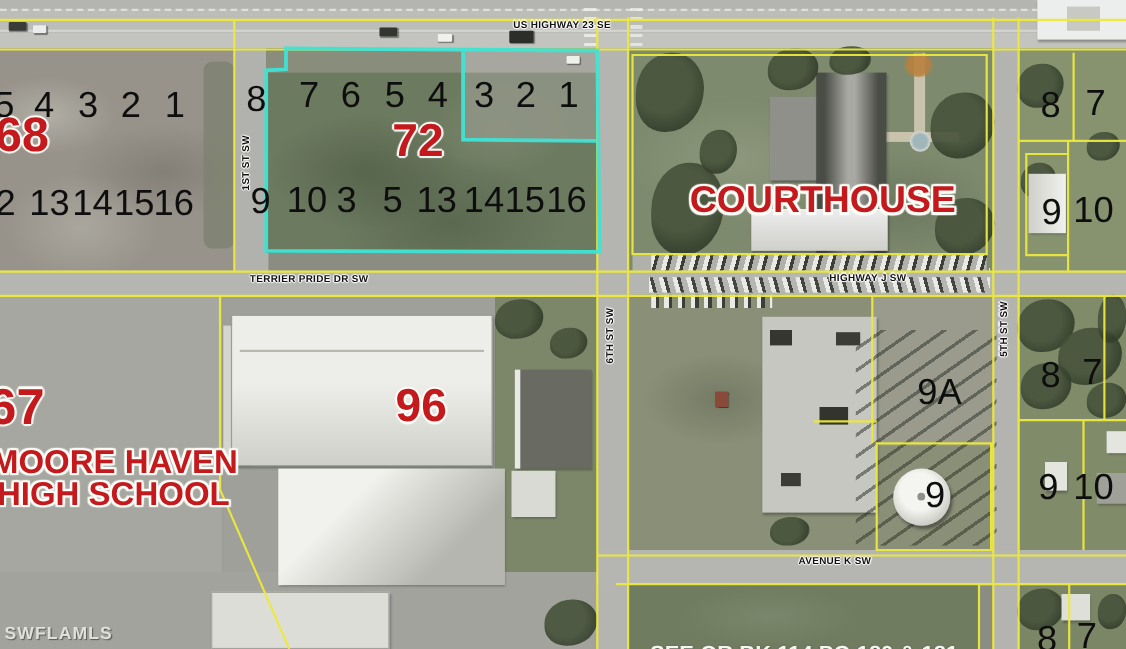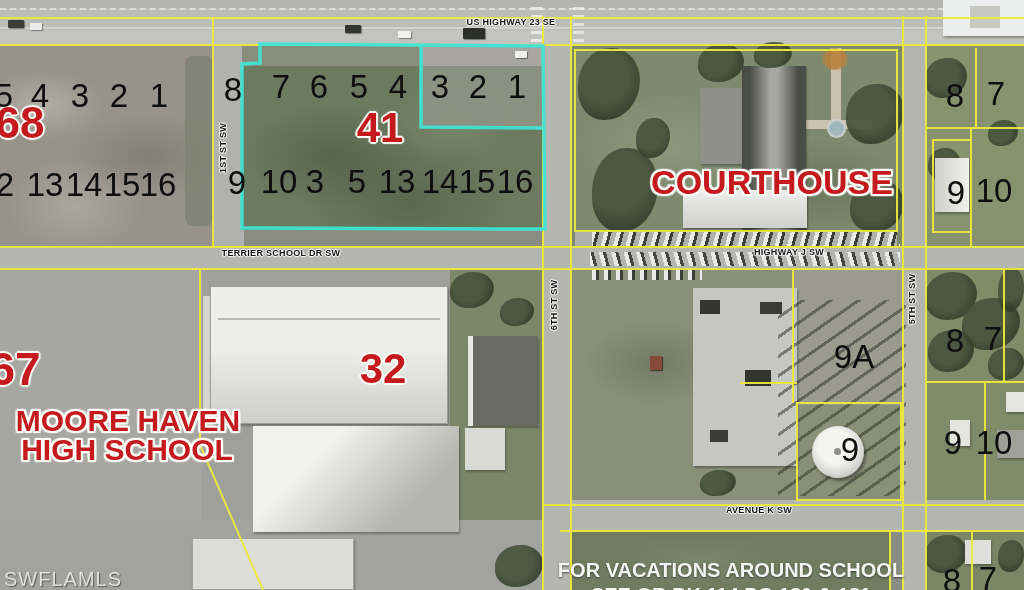--- a/index.html
+++ b/index.html
@@ -21,24 +21,24 @@
   .street-label.vert{transform:translate(-50%,-50%) rotate(-90deg);}
   .lot-num{font-size:33px;font-weight:500;color:#0e0e0e;transform:translate(-50%,-50%);
     white-space:nowrap;line-height:1;}
   .red-label{font-weight:700;color:var(--label-red,#c41a1e);transform:translate(-50%,-50%);
     line-height:1;white-space:nowrap;
     text-shadow:-2px 0 1px #fdfdf8,2px 0 1px #fdfdf8,0 -2px 1px #fdfdf8,0 2px 1px #fdfdf8,
                 -1px -1px 1px #fdfdf8,1px 1px 1px #fdfdf8,1px -1px 1px #fdfdf8,-1px 1px 1px #fdfdf8;}
   .big-red{font-weight:700;color:var(--label-red,#c41a1e);transform:translate(-50%,-50%);
     line-height:1.05;white-space:nowrap;text-align:right;
     text-shadow:-2px 0 1px #fdfdf8,2px 0 1px #fdfdf8,0 -2px 1px #fdfdf8,0 2px 1px #fdfdf8,
-                -2px -2px 1px #fdfdf8,2px 2px 1px #fdfdf8,2px -2px 1px #fdfdf8,-2px 2px 1px #fdfdf8;margin-left:24px;}
+                -2px -2px 1px #fdfdf8,2px 2px 1px #fdfdf8,2px -2px 1px #fdfdf8,-2px 2px 1px #fdfdf8;}
   .white-note{font-size:20px;font-weight:700;color:#f5f6f1;transform:translate(-50%,-50%);
     white-space:nowrap;text-shadow:0 1px 2px rgba(40,40,40,.7);}
-  .watermark{font-size:20px;font-weight:400;color:rgba(232,233,226,.92);
+  .watermark{font-size:16px;font-weight:700;color:rgba(232,233,226,.92);
     text-shadow:1px 1px 1px rgba(50,50,50,.65);letter-spacing:1px;}
   svg.lines{left:0;top:0;pointer-events:none;}
 </style>
 </head>
 <body>
 
 <div id="map">
 
   <div class="ground" style="left:0;top:0;width:1024px;height:44px;background:linear-gradient(180deg,#b4b5b0 0 8px,#bcbdb8 8px 30px,#c3c4bf 30px 44px);"></div>
   <div class="ground" style="left:0;top:8px;width:1024px;height:0;border-top:2px dashed #e6e6e0;opacity:.85;"></div>
@@ -171,39 +171,38 @@
       M933,140 H971 V232 H933 Z
       M797,403 H901 V500 H797 Z"></path>
   </svg>
 
   <svg class="lines" width="1024" height="590" viewBox="0 0 1024 590">
     <path fill="none" stroke="var(--highlight,#3fe3d4)" stroke-width="3.5" opacity="0.95" d="M260,44 L543,46 L545,229 L242,228 L242,64 L260,63 Z"></path>
     <path fill="none" stroke="var(--highlight,#3fe3d4)" stroke-width="3.5" opacity="0.95" d="M421,47 V127 L542,128"></path>
   </svg>
 
   <div class="street-label" style="left:511px;top:22px;">US HIGHWAY 23 SE</div>
-  <div class="street-label" style="left:281px;top:253px;">TERRIER SCHOOL DR SW</div>
+  <div class="street-label" style="left:281px;top:253px;">TERRIER PRIDE DR SW</div>
   <div class="street-label" style="left:789px;top:252px;">HIGHWAY J SW</div>
   <div class="street-label" style="left:759px;top:510px;">AVENUE K SW</div>
   <div class="street-label vert" style="left:223px;top:148px;">1ST ST SW</div>
   <div class="street-label vert" style="left:554px;top:305px;">6TH ST SW</div>
   <div class="street-label vert" style="left:912px;top:299px;">5TH ST SW</div>
 
   <div class="big-red" style="left:748px;top:183px;font-size:34px;">COURTHOUSE</div>
   <div class="big-red" style="left:104px;top:421px;font-size:30px;">MOORE HAVEN</div>
   <div class="big-red" style="left:103px;top:450px;font-size:30px;">HIGH SCHOOL</div>
-  <div class="white-note" style="left:731px;top:570px;">FOR VACATIONS AROUND SCHOOL</div>
   <div class="white-note" style="left:731px;top:595px;">SEE OR BK 114 PG 180 &amp; 181</div>
   <div class="watermark" style="left:4px;top:568px;">SWFLAMLS</div>
 
   <div id="red-layer" style="left:0;top:0;width:100%;height:100%;pointer-events:none;">
       <div class="red-label" style="left: 20px; top: 123px; font-size: 44px;">68</div>
-      <div class="red-label" style="left: 380px; top: 128px; font-size: 42px;">41</div>
+      <div class="red-label" style="left: 380px; top: 128px; font-size: 42px;">72</div>
       <div class="red-label" style="left: 15px; top: 369px; font-size: 46px;">67</div>
-      <div class="red-label" style="left: 383px; top: 369px; font-size: 42px;">32</div>
+      <div class="red-label" style="left: 383px; top: 369px; font-size: 42px;">96</div>
     </div>
   <div id="lot-layer" style="left:0;top:0;width:100%;height:100%;pointer-events:none;">
       <div class="lot-num" style="left: 233px; top: 89px;">8</div>
       <div class="lot-num" style="left: 281px; top: 86px;">7</div>
       <div class="lot-num" style="left: 319px; top: 86px;">6</div>
       <div class="lot-num" style="left: 359px; top: 86px;">5</div>
       <div class="lot-num" style="left: 398px; top: 86px;">4</div>
       <div class="lot-num" style="left: 440px; top: 86px;">3</div>
       <div class="lot-num" style="left: 478px; top: 86px;">2</div>
       <div class="lot-num" style="left: 517px; top: 86px;">1</div>

